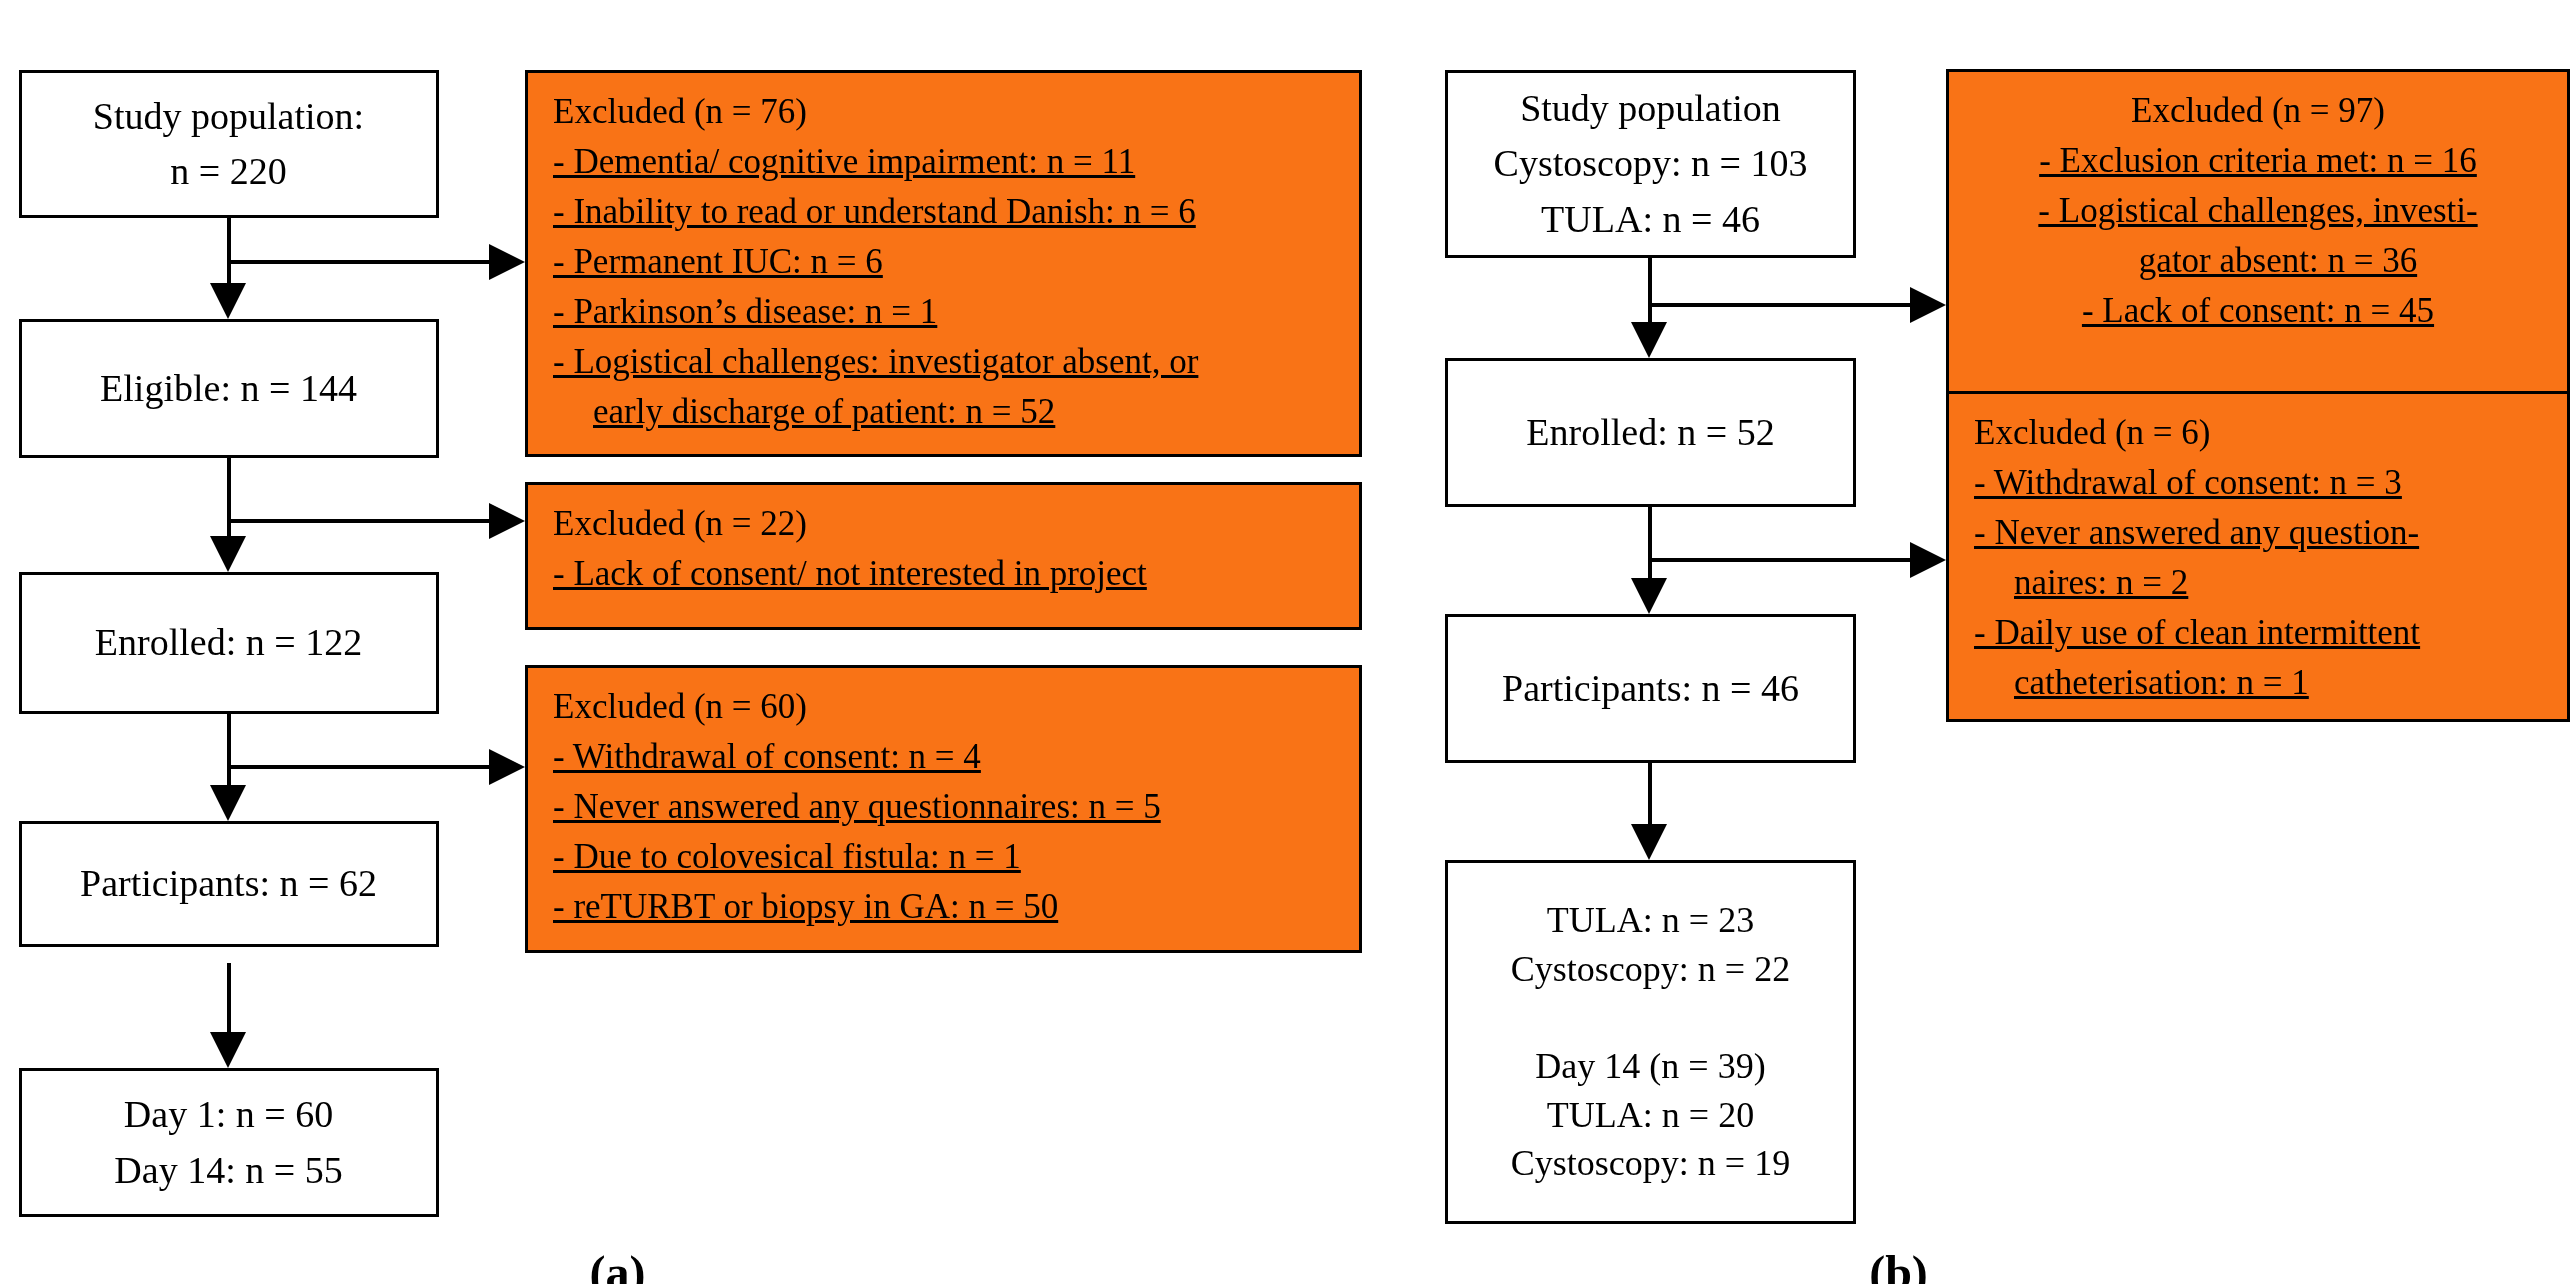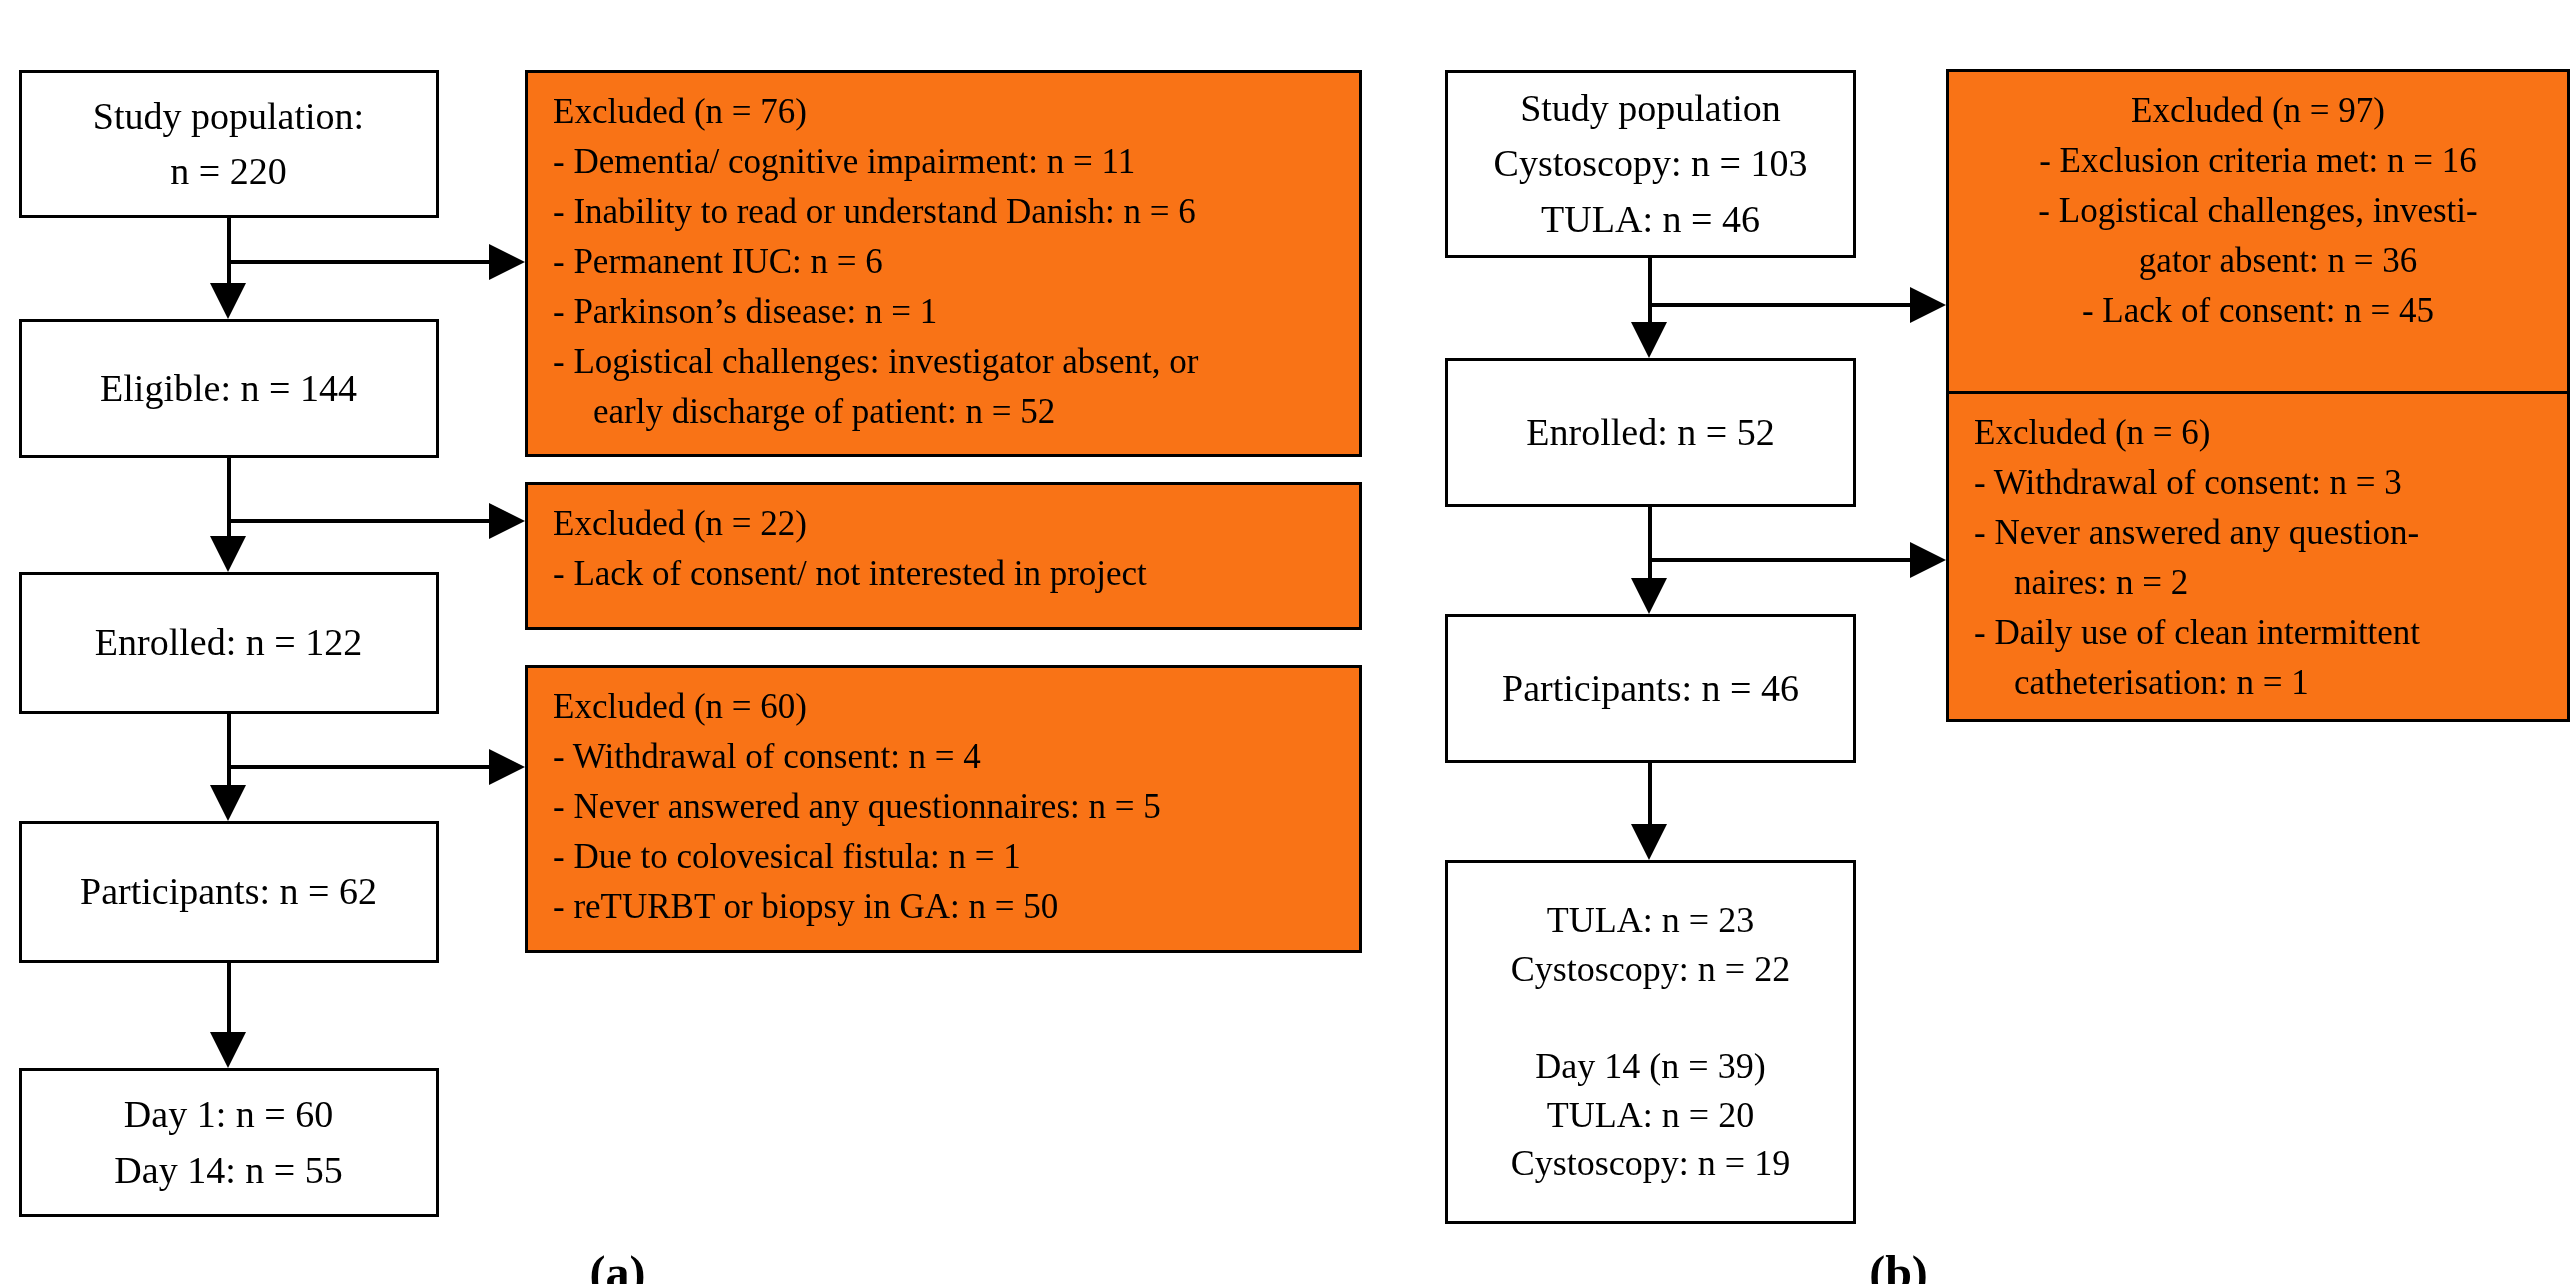--- a/index.html
+++ b/index.html
@@ -20,21 +20,21 @@
   }
   .fbox .fl{min-height:1.45em;}
   .fbox.day-b{font-size:36px;line-height:1.35;}
   .fbox.day-b .fl{min-height:1.35em;}
   .ebox{
     position:absolute;box-sizing:border-box;
     border:3.7px solid #000;background:#f97316;
     padding:13.6px 25px;font-size:35px;line-height:1.43;
     text-align:left;
   }
-  .eitem{padding-left:40px;text-indent:-40px;white-space:pre-wrap;}
+  .eitem{padding-left:40px;text-indent:-40px;white-space:pre-wrap;text-decoration:underline;}
   .vline{position:absolute;width:3.7px;background:#000;}
   .hline{position:absolute;height:3.7px;background:#000;}
   .head-down{
     position:absolute;width:0;height:0;
     border-left:18.5px solid transparent;border-right:18.5px solid transparent;
     border-top:36px solid #000;
   }
   .head-right{
     position:absolute;width:0;height:0;
     border-top:18px solid transparent;border-bottom:18px solid transparent;
@@ -62,21 +62,21 @@
       <div class="fl">Eligible: n = 144</div>
     </div>
   </div>
 
   <div class="fbox" style="left:18.5px;top:528px;width:420px;height:142px;">
     <div>
       <div class="fl">Enrolled: n = 122</div>
     </div>
   </div>
 
-  <div class="fbox" style="left:18.5px;top:777px;width:420px;height:142px;">
+  <div class="fbox" style="left:18.5px;top:777px;width:420px;height:126px;">
     <div>
       <div class="fl">Participants: n = 62</div>
     </div>
   </div>
 
   <div class="fbox" style="left:18.5px;top:1024px;width:420px;height:149px;">
     <div>
       <div class="fl">Day 1: n = 60</div>
       <div class="fl">Day 14: n = 55</div>
     </div>

